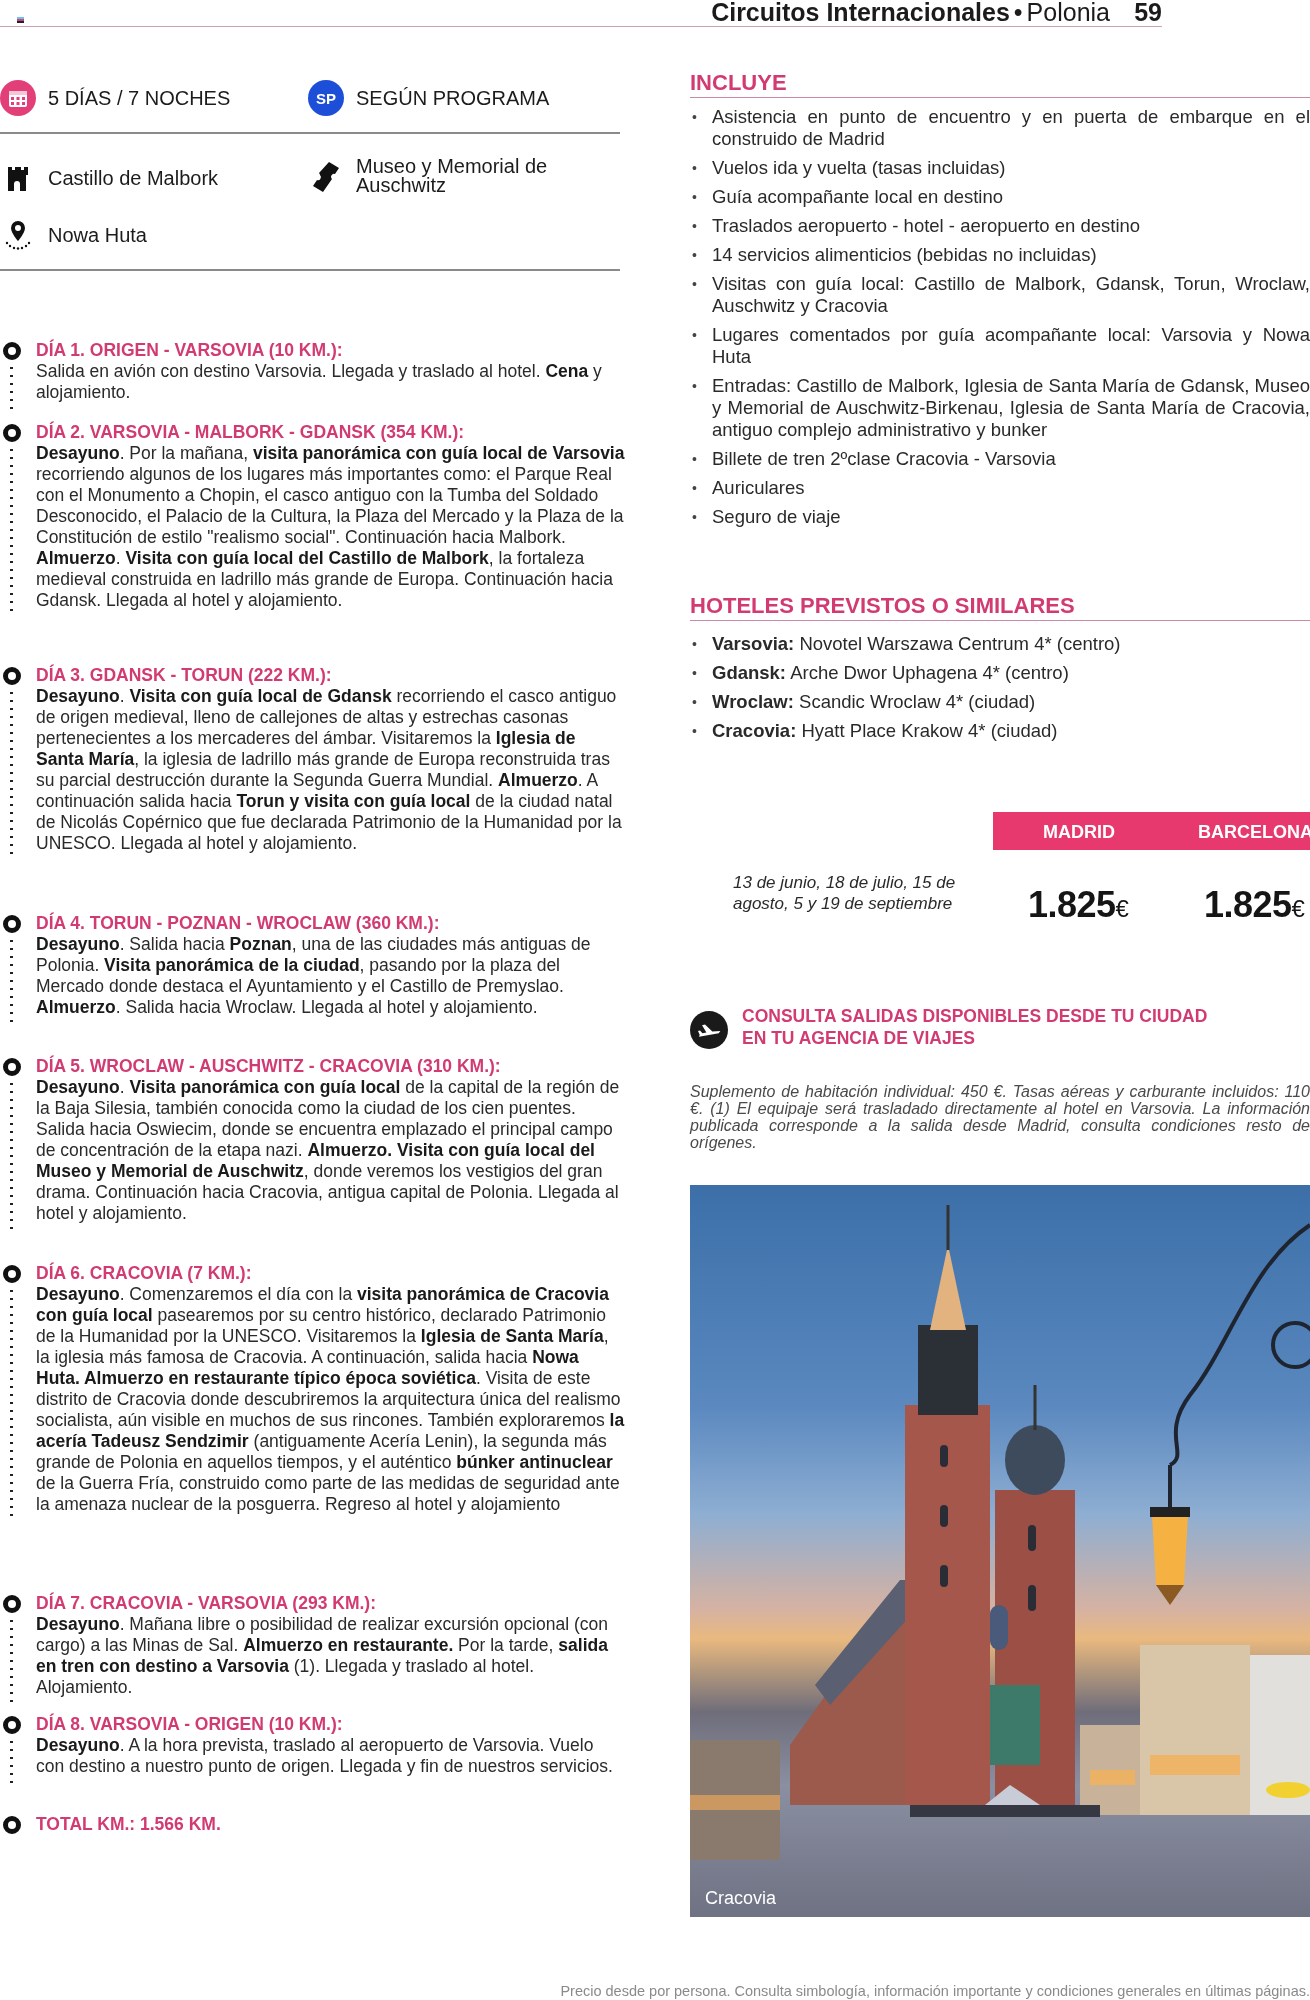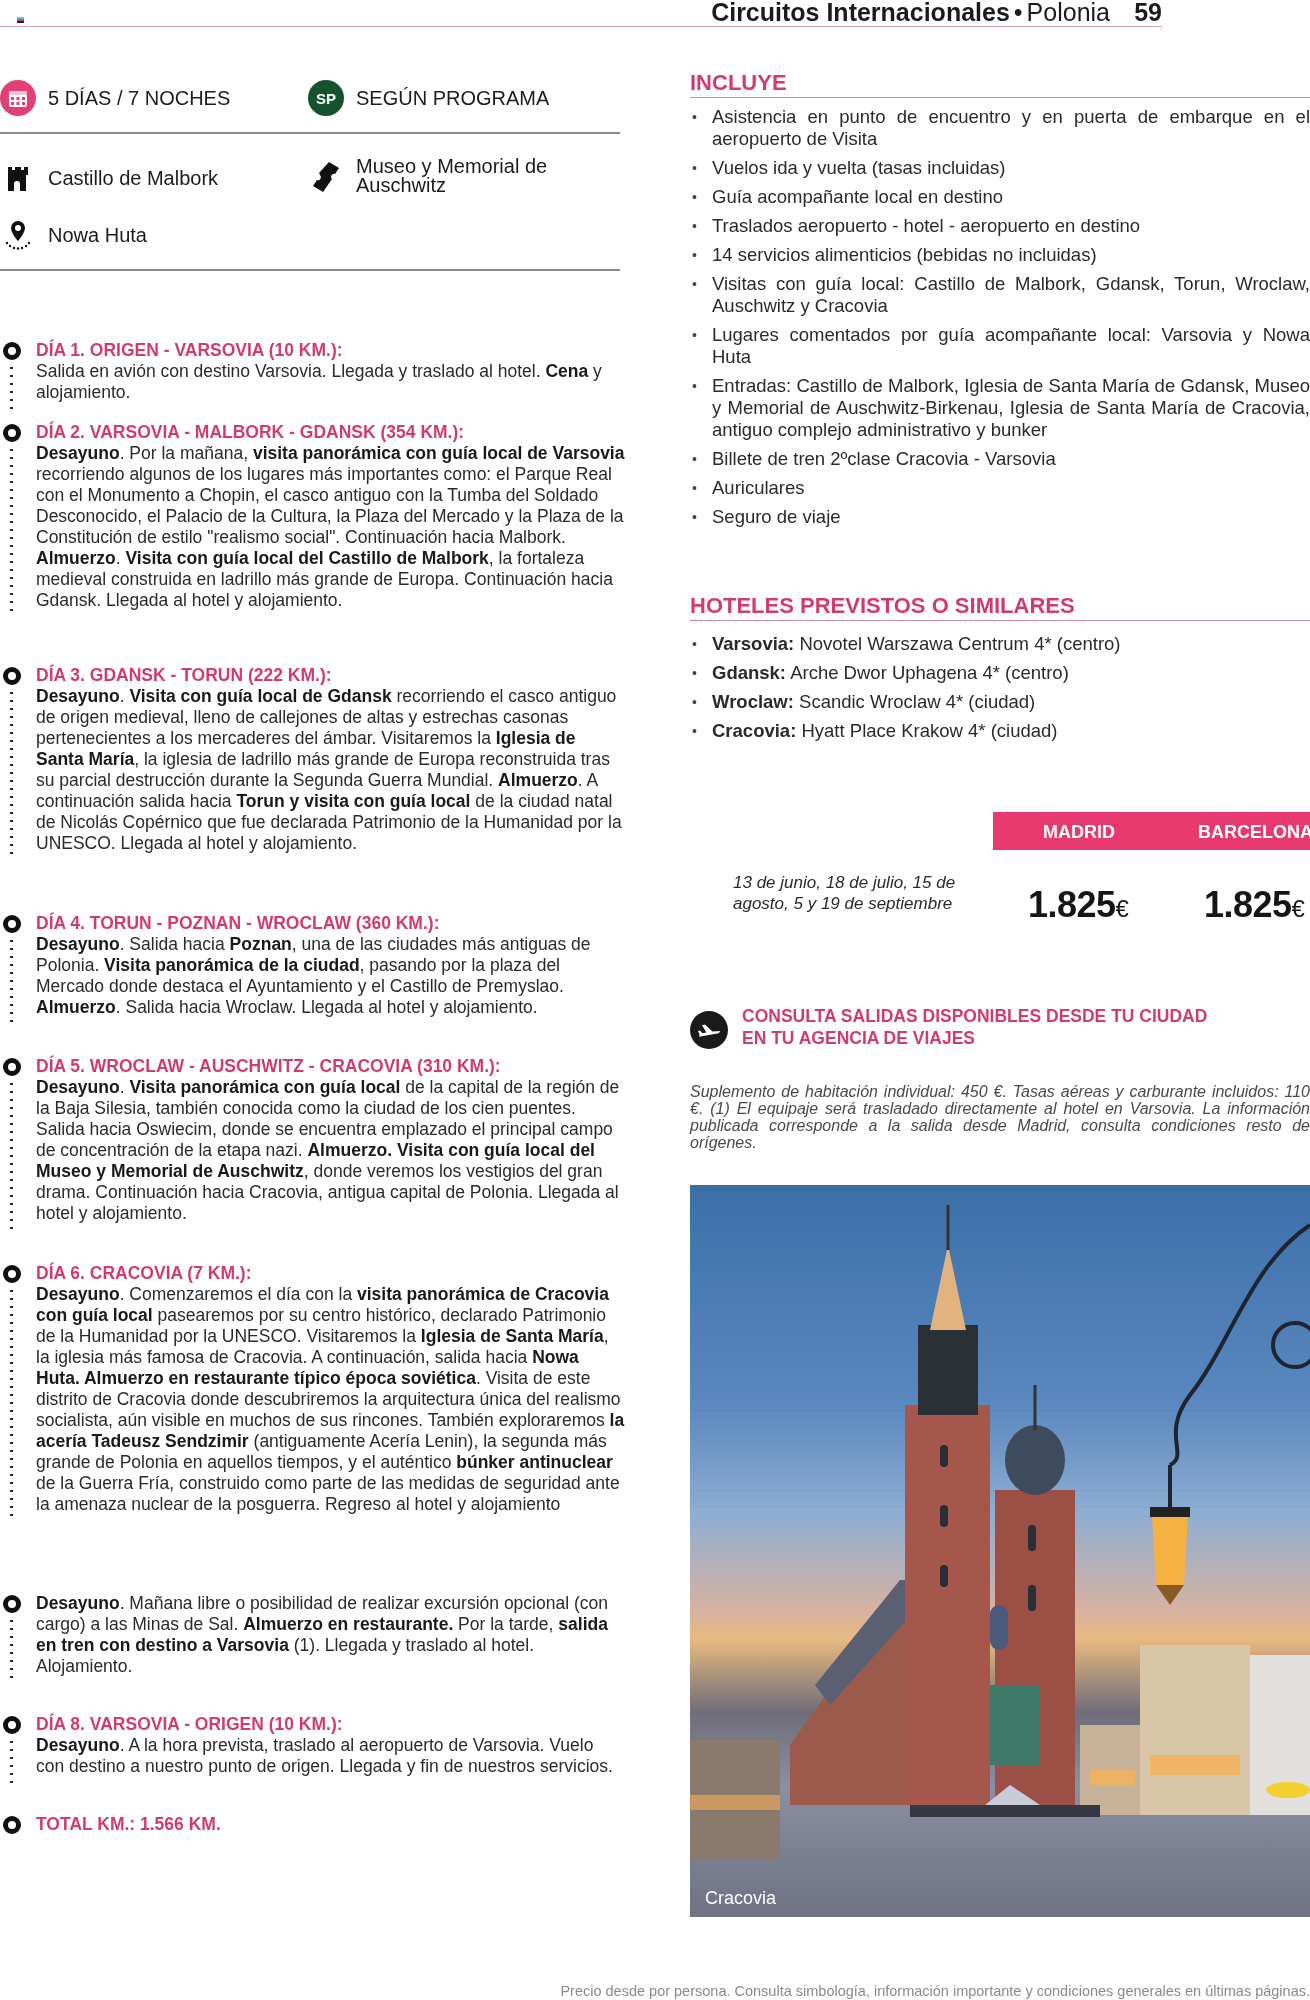--- a/index.html
+++ b/index.html
@@ -10,21 +10,21 @@
   .header .marks { position: absolute; left: 17px; top: 17px; width: 7px; height: 6px;
     background: linear-gradient(#5ec8f0 0 33%, #d83d7f 33% 66%, #222 66% 100%); }
   .header .title { position: absolute; right: 52px; top: -2px; font-size: 25px; white-space: nowrap; color: #1b1b1b; }
   .header .title b { font-weight: bold; }
   .header .title .sep { margin: 0 4px; }
   .header .page { position: absolute; right: 0; top: -2px; font-size: 25px; font-weight: bold; color: #1b1b1b; }
 
   .summary { position: absolute; left: 0; top: 75px; width: 620px; }
   .sum-row { position: absolute; display: flex; align-items: center; font-size: 20px; color: #1c1c1c; }
   .sum-row .ic { width: 36px; height: 36px; margin-right: 12px; display: flex; align-items: center; justify-content: center; flex-shrink: 0; }
-  .pink-circle { width: 36px; height: 36px; border-radius: 50%; background: #14532d; color: #fff; font-weight: bold; font-size: 15px; display: flex; align-items: center; justify-content: center; text-align: right; }
+  .pink-circle { width: 36px; height: 36px; border-radius: 50%; background: #1d4ed8; color: #fff; font-weight: bold; font-size: 15px; display: flex; align-items: center; justify-content: center; text-align: right; }
   .rule { position: absolute; left: 0; width: 620px; height: 2px; background: #8a8a8a; }
 
   .itinerary { position: absolute; left: 0; top: 340px; width: 625px; }
   .day { position: absolute; left: 0; width: 625px; }
   .day .pin { position: absolute; left: 3px; top: 2px; width: 18px; height: 18px; border-radius: 50%; border: 5px solid #111; background: #fff; }
   .day .dots { position: absolute; left: 10px; top: 24px; width: 3px; bottom: -6px;
     background-image: radial-gradient(circle, #222 1.3px, transparent 1.5px); background-size: 3px 8px; background-repeat: repeat-y; }
   .day .dtitle { margin-left: 36px; font-size: 17.5px; font-weight: bold; color: #d23a72; line-height: 21px; }
   .day .dtext { margin-left: 36px; font-size: 17.5px; line-height: 21px; color: #2a2a2a; }
   .day .dtext b { color: #1a1a1a; }
@@ -165,38 +165,39 @@
   </div>
   <div class="day" style="top:923px;">
     <div class="pin"></div>
       <div class="dots"></div>
     <div class="dtitle">DÍA 6. CRACOVIA (7 KM.):</div>
     <div class="dtext"><b>Desayuno</b>. Comenzaremos el día con la <b>visita panorámica de Cracovia con guía local</b> pasearemos por su centro histórico, declarado Patrimonio de la Humanidad por la UNESCO. Visitaremos la <b>Iglesia de Santa María</b>, la iglesia más famosa de Cracovia.  A continuación, salida hacia <b>Nowa Huta. Almuerzo en restaurante típico época soviética</b>. Visita de este distrito de Cracovia donde descubriremos la arquitectura única del realismo socialista, aún visible en muchos de sus rincones. También exploraremos <b>la acería Tadeusz Sendzimir</b> (antiguamente Acería Lenin), la segunda más grande de Polonia en aquellos tiempos, y el auténtico <b>búnker antinuclear</b> de la Guerra Fría, construido como parte de las medidas de seguridad ante la amenaza nuclear de la posguerra. Regreso al hotel y alojamiento</div>
   </div>
   <div class="day" style="top:1253px;">
     <div class="pin"></div>
       <div class="dots"></div>
+    <div class="dtitle">DÍA 7. CRACOVIA - VARSOVIA (293 KM.):</div>
     <div class="dtext"><b>Desayuno</b>. Mañana libre o posibilidad de realizar excursión opcional (con cargo) a las Minas de Sal. <b>Almuerzo en restaurante.</b> Por la tarde, <b>salida en tren con destino a Varsovia</b> (1). Llegada y traslado al hotel. Alojamiento.</div>
   </div>
   <div class="day" style="top:1374px;">
     <div class="pin"></div>
       <div class="dots"></div>
     <div class="dtitle">DÍA 8. VARSOVIA - ORIGEN (10 KM.):</div>
     <div class="dtext"><b>Desayuno</b>. A la hora prevista, traslado al aeropuerto de Varsovia. Vuelo con destino a nuestro punto de origen. Llegada y fin de nuestros servicios.</div>
   </div>
   <div class="day" style="top:1474px;">
     <div class="pin"></div>
     <div class="dtitle">TOTAL KM.: 1.566 KM.</div>
   </div>
 </div>
 
 <div class="incluye">
   <div class="sec-title">INCLUYE</div>
   <ul class="bul">
-    <li>Asistencia en punto de encuentro y en puerta de embarque en el aeropuerto de Visita</li>
+    <li>Asistencia en punto de encuentro y en puerta de embarque en el construido de Madrid</li>
     <li>Vuelos ida y vuelta (tasas incluidas)</li>
     <li>Guía acompañante local en destino</li>
     <li>Traslados aeropuerto - hotel - aeropuerto en destino</li>
     <li>14 servicios alimenticios (bebidas no incluidas)</li>
     <li>Visitas con guía local: Castillo de Malbork, Gdansk, Torun, Wroclaw, Auschwitz y Cracovia</li>
     <li>Lugares comentados por guía acompañante local: Varsovia y Nowa Huta</li>
     <li>Entradas: Castillo de Malbork, Iglesia de Santa María de Gdansk, Museo y Memorial de Auschwitz-Birkenau, Iglesia de Santa María de Cracovia, antiguo complejo administrativo y bunker</li>
     <li>Billete de tren 2ºclase Cracovia - Varsovia</li>
     <li>Auriculares</li>
     <li>Seguro de viaje</li>

